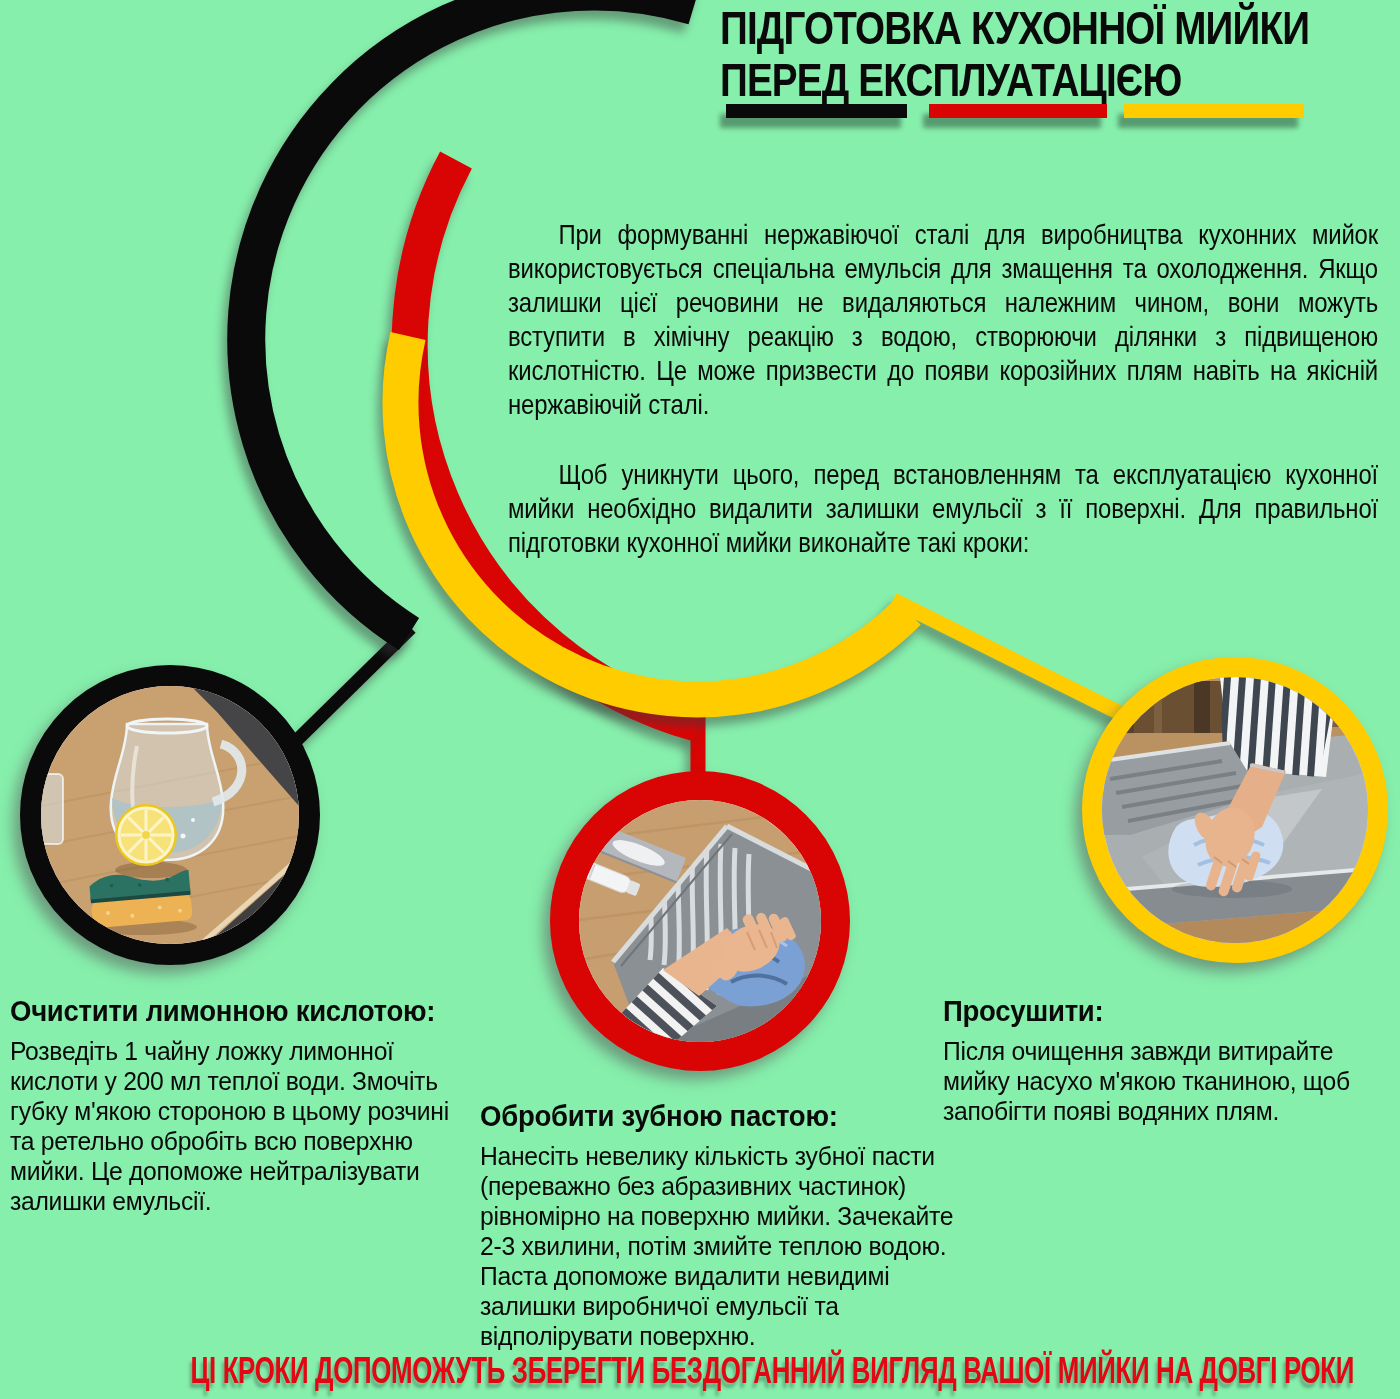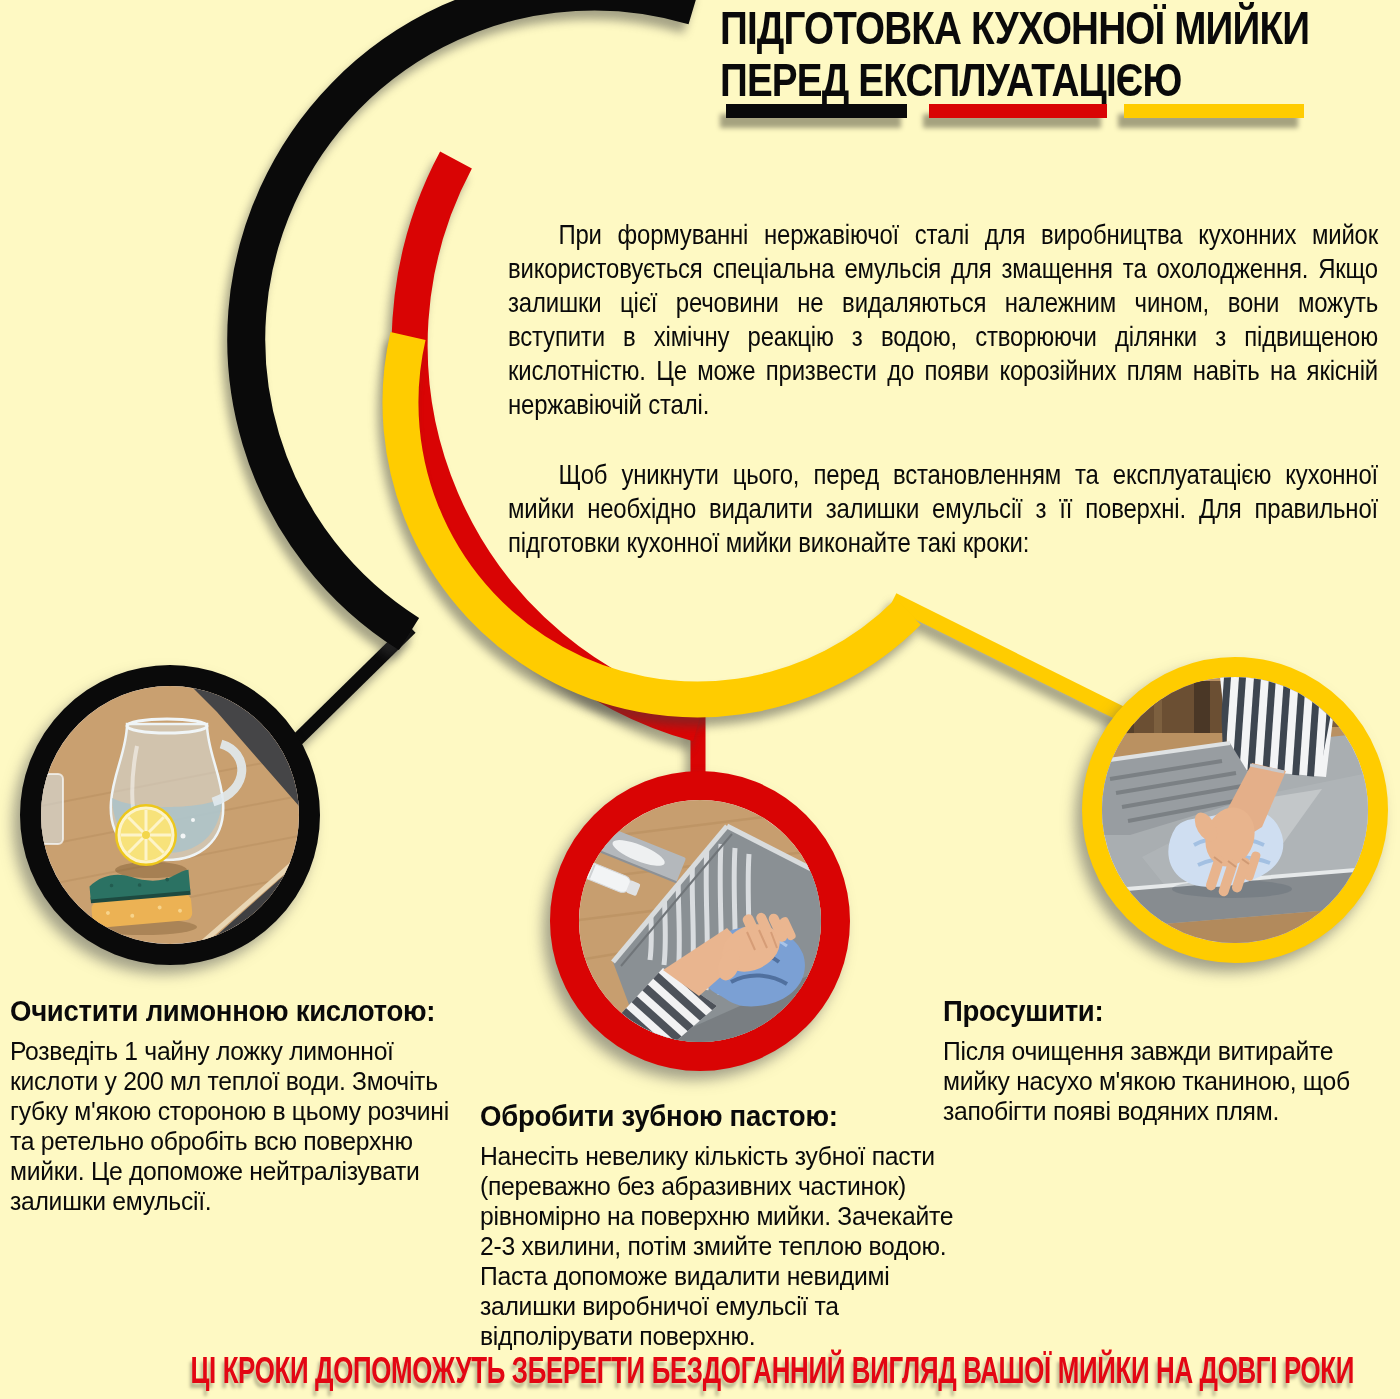--- a/index.html
+++ b/index.html
@@ -1,16 +1,16 @@
 <!DOCTYPE html>
 <html><head>
 <meta charset="utf-8">
 <style>
   html,body{margin:0;padding:0;background:#ffffff;}
-  .canvas{position:relative;width:1400px;height:1399px;background:#fef9c3;overflow:hidden;
+  .canvas{position:relative;width:1400px;height:1399px;background:#86efac;overflow:hidden;
           font-family:"Liberation Sans","DejaVu Sans",sans-serif;color:#0a0a0a;}
 
   
   .deco{position:absolute;left:0;top:0;z-index:1;pointer-events:none;}
   .arc{filter:drop-shadow(-5px 9px 5px rgba(60,60,60,.45));}
 
   
   .title{position:absolute;left:720px;top:2px;z-index:3;font-weight:bold;
          font-size:46px;line-height:52px;letter-spacing:-1px;white-space:nowrap;
          transform:scaleX(.84);transform-origin:left top;}

